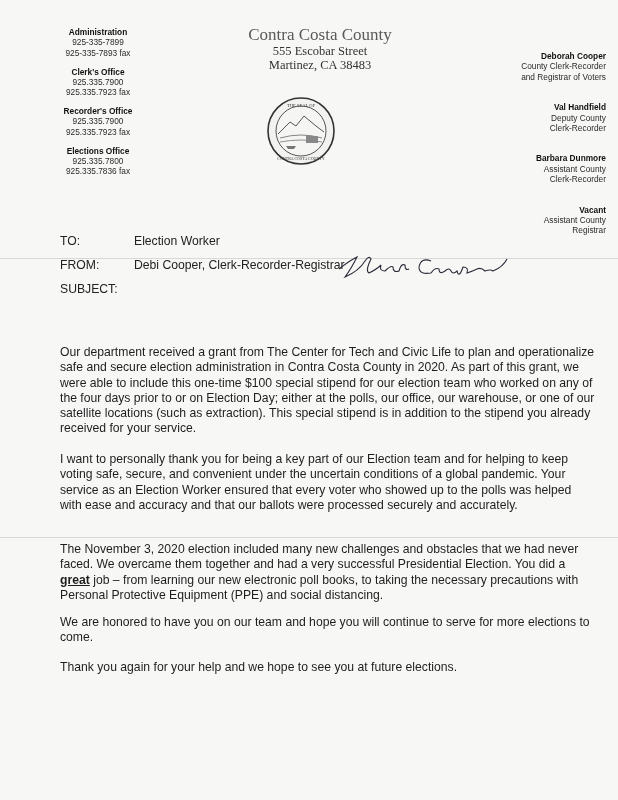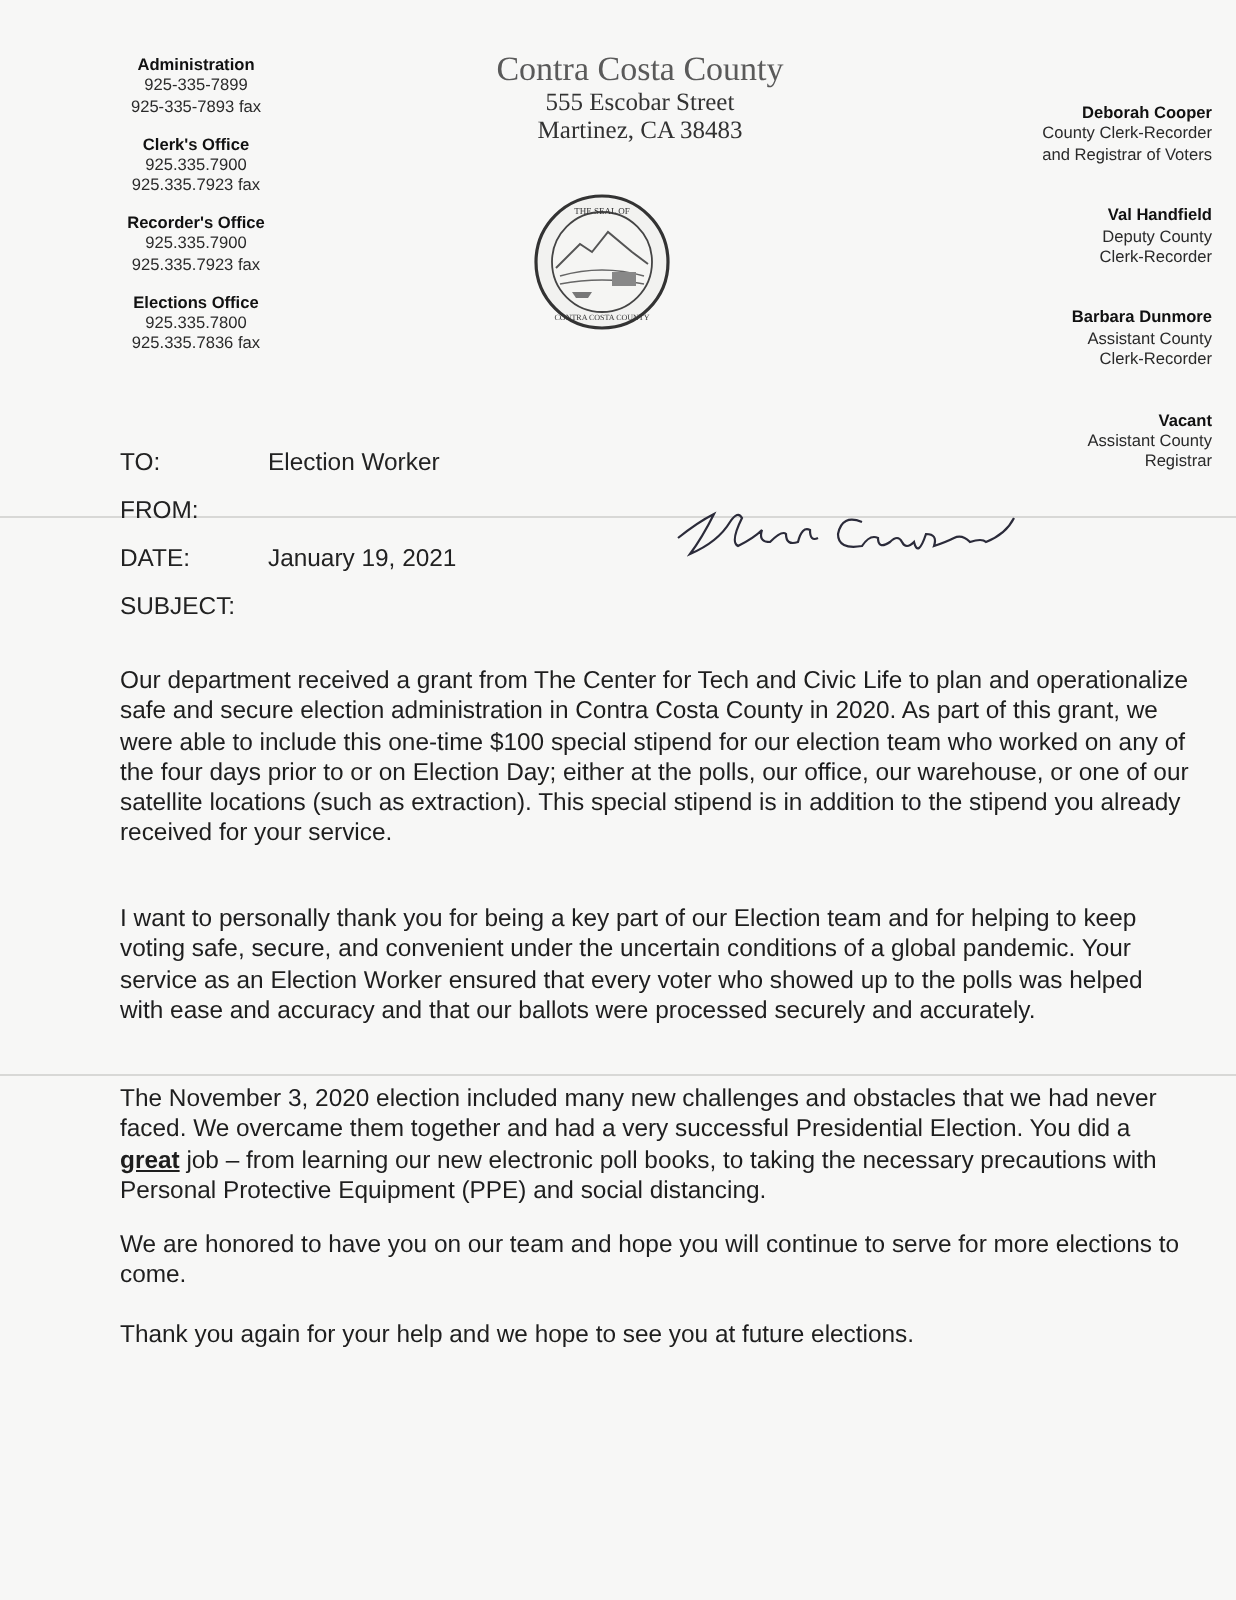--- a/index.html
+++ b/index.html
@@ -16,21 +16,21 @@
   .left-col .name { font-weight: bold; color: #111; }
   .right-col { position: absolute; right: 12px; top: 31px; width: 150px; font-size: 8.3px; line-height: 10.4px; text-align: right; color: #2a2a2a; }
   .right-col .person { margin-bottom: 8.4px; }
   .right-col .name { font-weight: bold; color: #111; margin-top: 20px; }
   .head { position: absolute; left: 180px; top: 25px; width: 280px; text-align: center; font-family: "Liberation Serif", serif; color: #5a5a5a; }
   .head .t1 { font-size: 17px; line-height: 19px; }
   .head .t2 { font-size: 17px; line-height: 19px; white-space: nowrap; margin-left: -20px; margin-right: -20px; }
   .head .t3 { font-size: 12.5px; line-height: 14px; color: #333; }
   .seal { position: absolute; left: 266px; top: 96px; width: 70px; height: 70px; }
   .memo { position: absolute; left: 60px; top: 224px; font-size: 12.2px; color: #222; }
-  .memo .row { display: flex; height: 24px; align-items: flex-start; }
+  .memo .row { display: flex; height: 24px; align-items: flex-end; }
   .memo .lbl { width: 74px; }
   .memo .val { white-space: nowrap; }
   .sig { position: absolute; left: 335px; top: 249px; width: 180px; height: 34px; }
   .body { position: absolute; left: 60px; width: 535px; font-size: 12.2px; line-height: 15.3px; color: #1e1e1e; }
   .body p { margin: 0; }
   .great { font-weight: bold; text-decoration: underline; }
 </style>
 </head>
 <body>
 
@@ -101,36 +101,33 @@
   </div>
 </div>
 
 <div class="memo">
   <div class="row">
     <span class="lbl">TO:</span>
     <span class="val">Election Worker</span>
   </div>
   <div class="row">
     <span class="lbl">FROM:</span>
-  </div>
-  <div class="row">
-    <span class="lbl">DATE:</span>
-    <span class="val">January 19, 2021</span>
+    <span class="val">Debi Cooper, Clerk-Recorder-Registrar</span>
   </div>
   <div class="row">
     <span class="lbl">SUBJECT:</span>
   </div>
 </div>
 
 <svg class="sig" viewBox="0 0 180 34">
   <path d="M4 20 Q14 12 22 8 Q16 20 10 28 Q24 22 30 12 Q34 6 36 10 Q30 22 34 24 Q42 20 46 16 Q44 22 50 22 Q56 16 58 18 Q58 24 64 22 Q66 14 70 16 Q70 22 74 20" fill="none" stroke="#2b2b3a" stroke-width="1.1"></path>
   <path d="M96 12 Q86 8 84 18 Q84 26 96 24 Q100 18 104 20 Q104 26 110 22 Q114 18 116 22 Q118 26 122 22 Q124 30 128 18 Q134 18 132 24 Q138 22 142 20 Q146 18 150 22 Q156 20 158 22 Q168 18 172 10" fill="none" stroke="#2b2b3a" stroke-width="1.1"></path>
 </svg>
 
-<div class="body" style="top:333px">
+<div class="body" style="top:345px">
   <p>Our department received a grant from The Center for Tech and Civic Life to plan and operationalize safe and secure election administration in Contra Costa County in 2020. As part of this grant, we were able to include this one-time $100 special stipend for our election team who worked on any of the four days prior to or on Election Day; either at the polls, our office, our warehouse, or one of our satellite locations (such as extraction). This special stipend is in addition to the stipend you already received for your service.</p>
 </div>
 <div class="body" style="top:452px">
   <p>I want to personally thank you for being a key part of our Election team and for helping to keep voting safe, secure, and convenient under the uncertain conditions of a global pandemic.  Your service as an Election Worker ensured that every voter who showed up to the polls was helped with ease and accuracy and that our ballots were processed securely and accurately.</p>
 </div>
 <div class="body" style="top:542px">
   <p><span>The November 3, 2020 election included many new challenges and obstacles that we had never faced.  We overcame them together and had a very successful Presidential Election.  You did a </span><span class="great">great</span><span> job – from learning our new electronic poll books, to taking the necessary precautions with Personal Protective Equipment (PPE) and social distancing.</span></p>
 </div>
 <div class="body" style="top:615px">
   <p>We are honored to have you on our team and hope you will continue to serve for more elections to come.</p>

